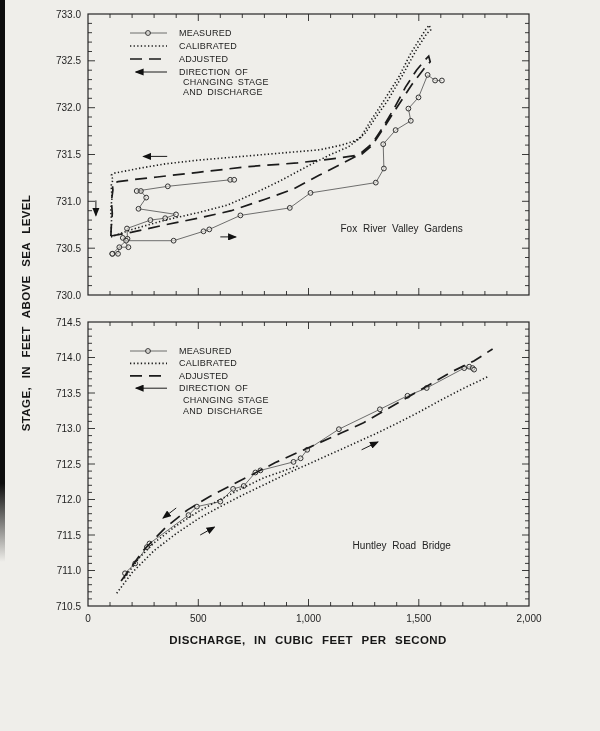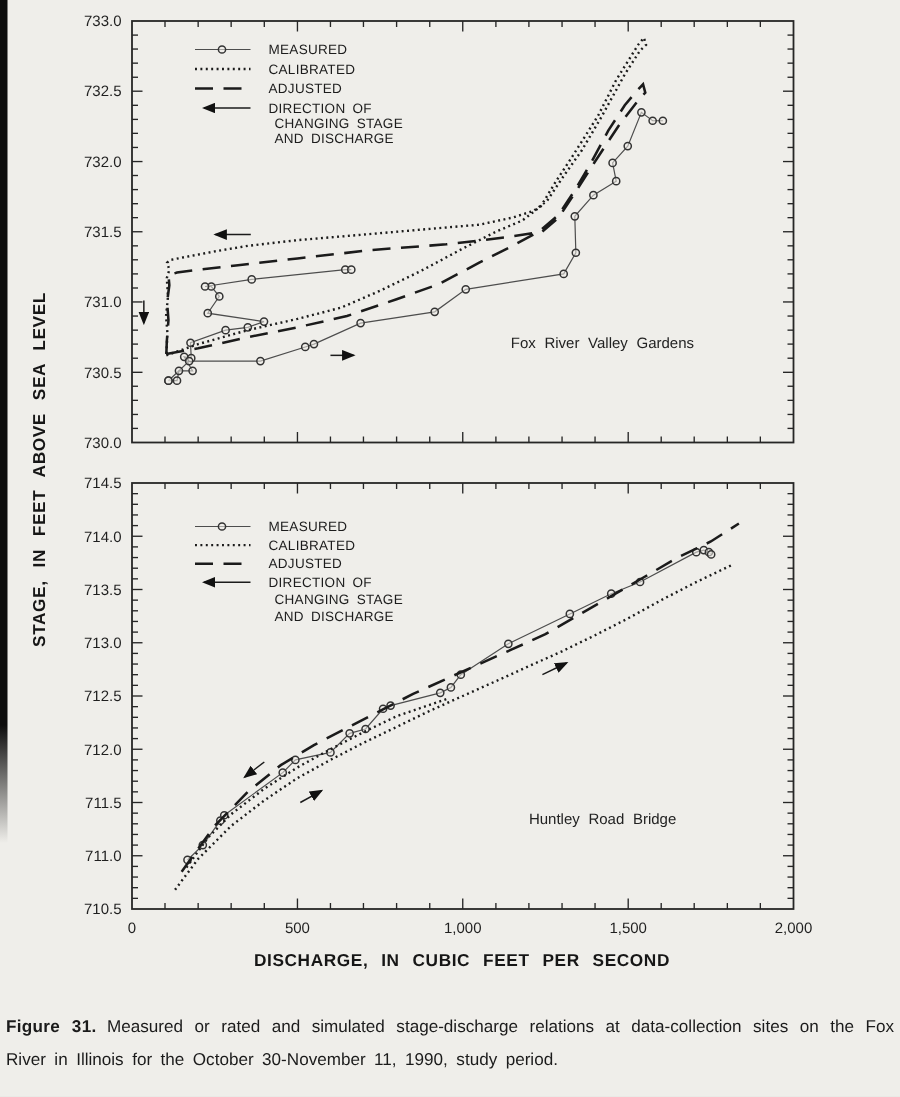--- a/index.html
+++ b/index.html
@@ -368,14 +368,13 @@
         <text x="179" y="366.4" class="legend-label">CALIBRATED</text>
         <line x1="130" y1="375.8" x2="167" y2="375.8" class="line-adjusted"></line>
         <text x="179" y="378.8" class="legend-label">ADJUSTED</text>
         <line x1="167" y1="388.2" x2="136" y2="388.2" class="arrow-line" marker-end="url(#ah)"></line>
         <text x="179" y="391.2" class="legend-label">DIRECTION OF</text>
         <text x="183" y="402.7" class="legend-label">CHANGING STAGE</text>
         <text x="183" y="414.2" class="legend-label">AND DISCHARGE</text>
       </g>
   </svg>
 
-  <p class="caption"><b>Figure 31.</b><span>Measured or rated and simulated stage-discharge relations at data-collection sites on the Fox River in Illinois for the October 30-November 11, 1990, study period.</span></p>
 </div>
 
 </body></html>

